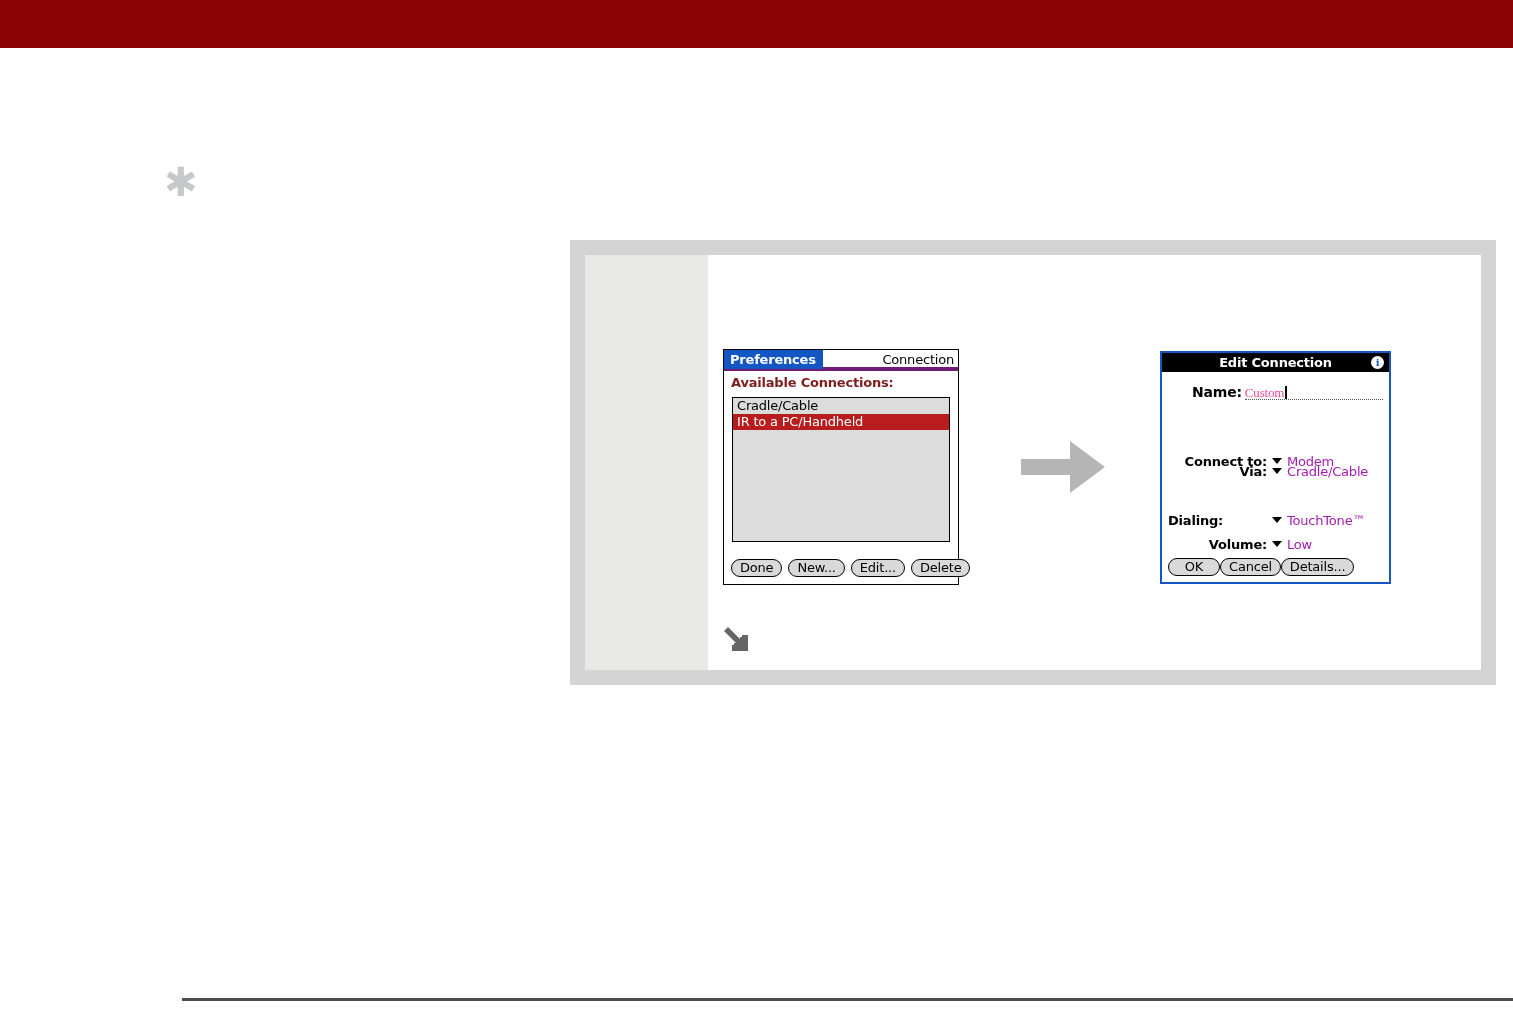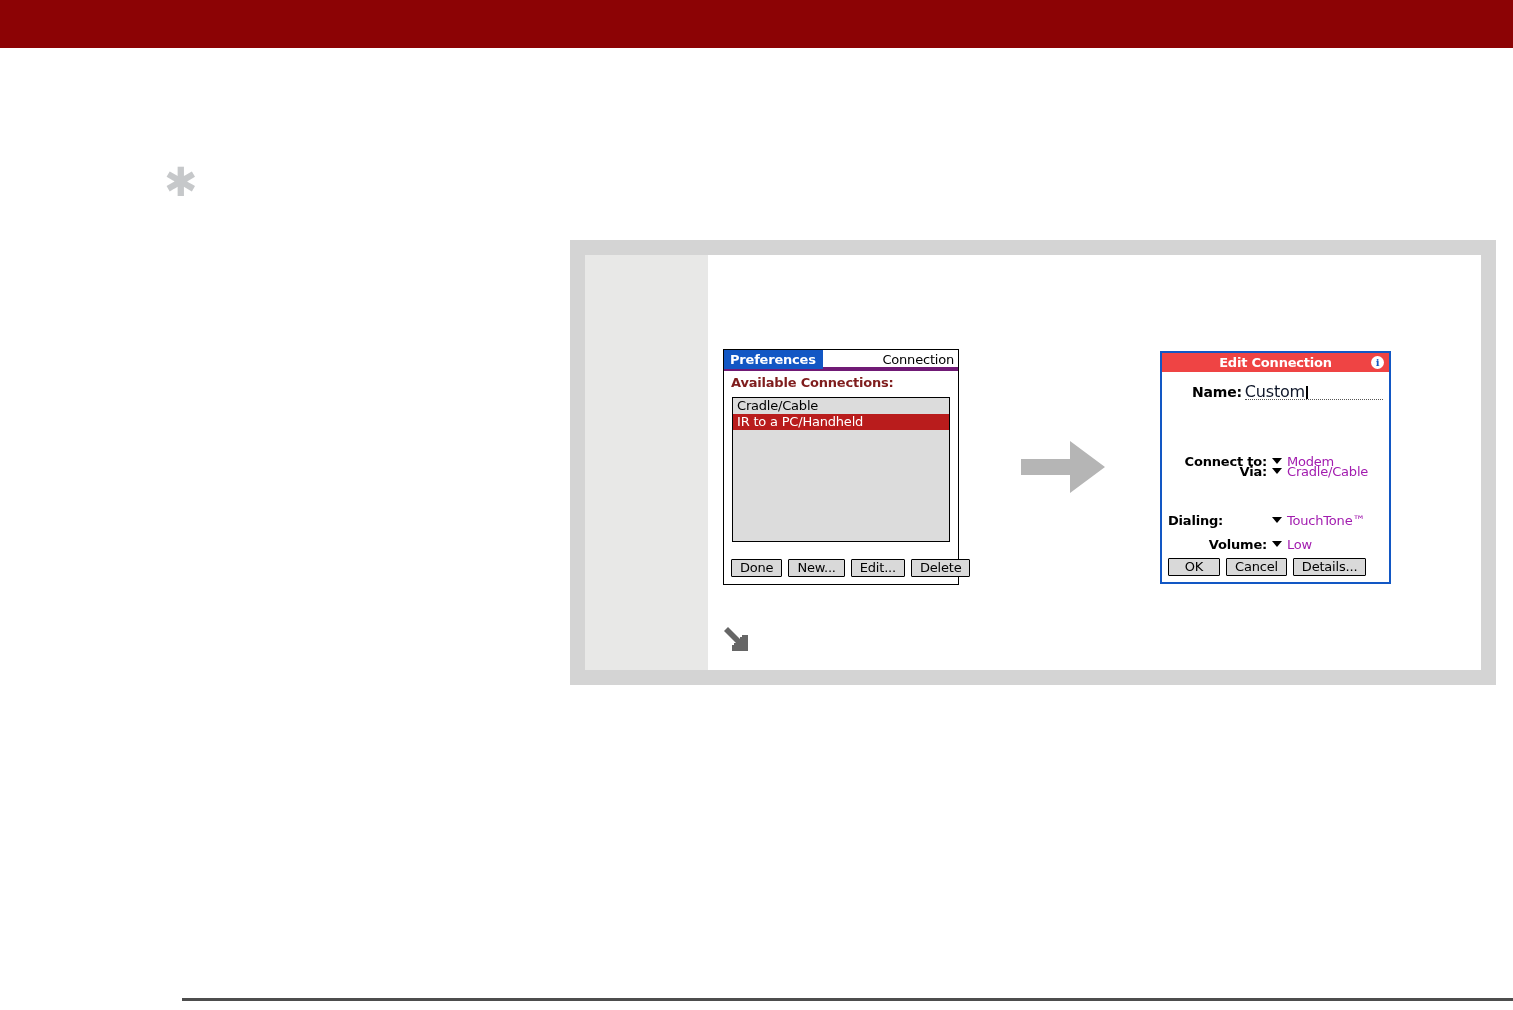--- a/index.html
+++ b/index.html
@@ -148,21 +148,21 @@
     left: 7px;
     bottom: 7px;
     display: flex;
     gap: 6px;
   }
 
   
   .palm-btn {
     background: #d9d9d9;
     border: 1px solid #000000;
-    border-radius: 1px;
+    border-radius: 9px;
     font-size: 13px;
     color: #000000;
     height: 18px;
     line-height: 16px;
     padding: 0 8px;
     letter-spacing: -0.2px;
     box-sizing: border-box;
     white-space: nowrap;
     font-family: "DejaVu Sans", sans-serif;
   }
@@ -181,21 +181,21 @@
     left: 1160px;
     top: 351px;
     width: 231px;
     height: 233px;
     border: 2px solid #1257c4;
     box-sizing: border-box;
   }
   .edit-titlebar {
     position: relative;
     height: 19px;
-    background: #ef4444;
+    background: #000000;
     color: #ffffff;
     font-size: 13px;
     font-weight: bold;
     text-align: center;
     line-height: 19px;
     letter-spacing: -0.2px;
   }
   .info-icon {
     position: absolute;
     right: 5px;
@@ -258,38 +258,38 @@
   }
   .name-input-wrap {
     position: relative;
     flex: 1;
     margin-left: 3px;
     margin-right: 6px;
     border-bottom: 1px dotted #555555;
     height: 17px;
   }
   .name-input-text {
-    font-size: 16px;
-    letter-spacing: -0.2px;
-    color: #0f172a;
+    font-size: 13px;
+    letter-spacing: -0.2px;
+    color: #ec4899;
+    font-family: Liberation Serif, serif;
   }
   .caret {
     display: inline-block;
     width: 2px;
     height: 13px;
     background: #000000;
     vertical-align: -2px;
     margin-left: 1px;
   }
   .edit-buttonrow {
     position: absolute;
     left: 6px;
     bottom: 6px;
     display: flex;
-    gap: 6px;
   }
 
   
   .arrow-corner {
     position: absolute;
     left: 722px;
     top: 625px;
     width: 30px;
     height: 30px;
   }

